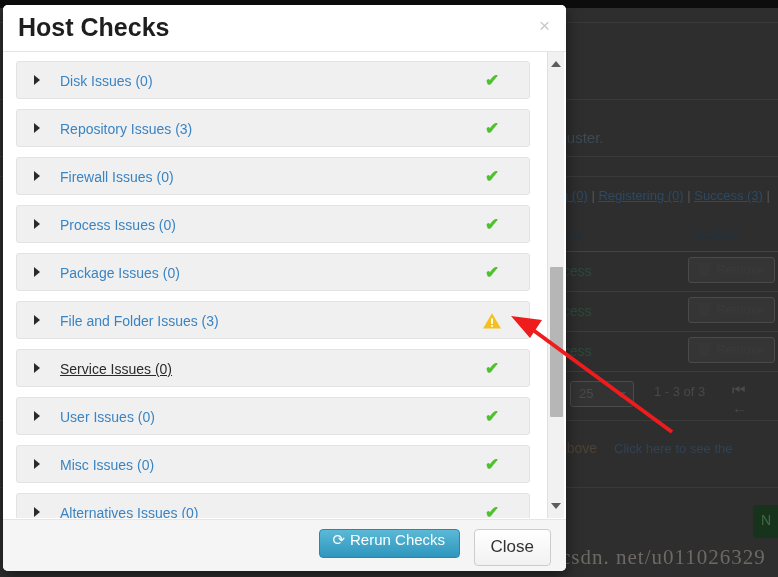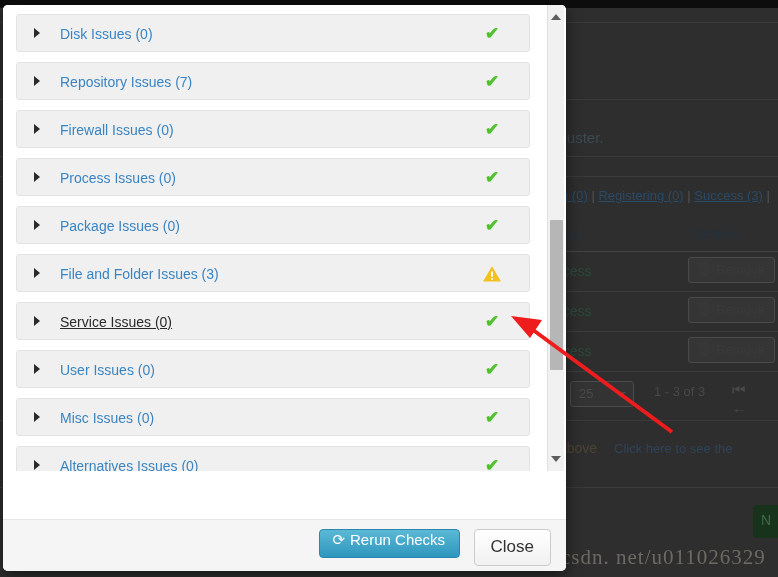--- a/index.html
+++ b/index.html
@@ -336,36 +336,40 @@
   <div id="bg-note">s above</div>
   <div id="bg-tooltip-link">Click here to see the</div>
 
   <div class="bg-rule" style="top:487px;"></div>
   <div id="bg-next-btn">N</div>
   <div id="bg-watermark">http://blog. csdn. net/u011026329</div>
 </div>
 
 <div id="modal">
 
+  <div id="modal-header">
+    <div id="modal-title">Host Checks</div>
+    <button id="modal-close">×</button>
+  </div>
 
   <div id="modal-body">
 
     <div id="check-list">
 
       <div class="check-item">
         <span class="tri"></span>
         <span class="label">Disk Issues (0)</span>
         <span class="status-icon">
             <span class="glyph-ok">✔</span>
           </span>
       </div>
 
       <div class="check-item">
         <span class="tri"></span>
-        <span class="label">Repository Issues (7)</span>
+        <span class="label">Repository Issues (3)</span>
         <span class="status-icon">
             <span class="glyph-ok">✔</span>
           </span>
       </div>
 
       <div class="check-item">
         <span class="tri"></span>
         <span class="label">Firewall Issues (0)</span>
         <span class="status-icon">
             <span class="glyph-ok">✔</span>

